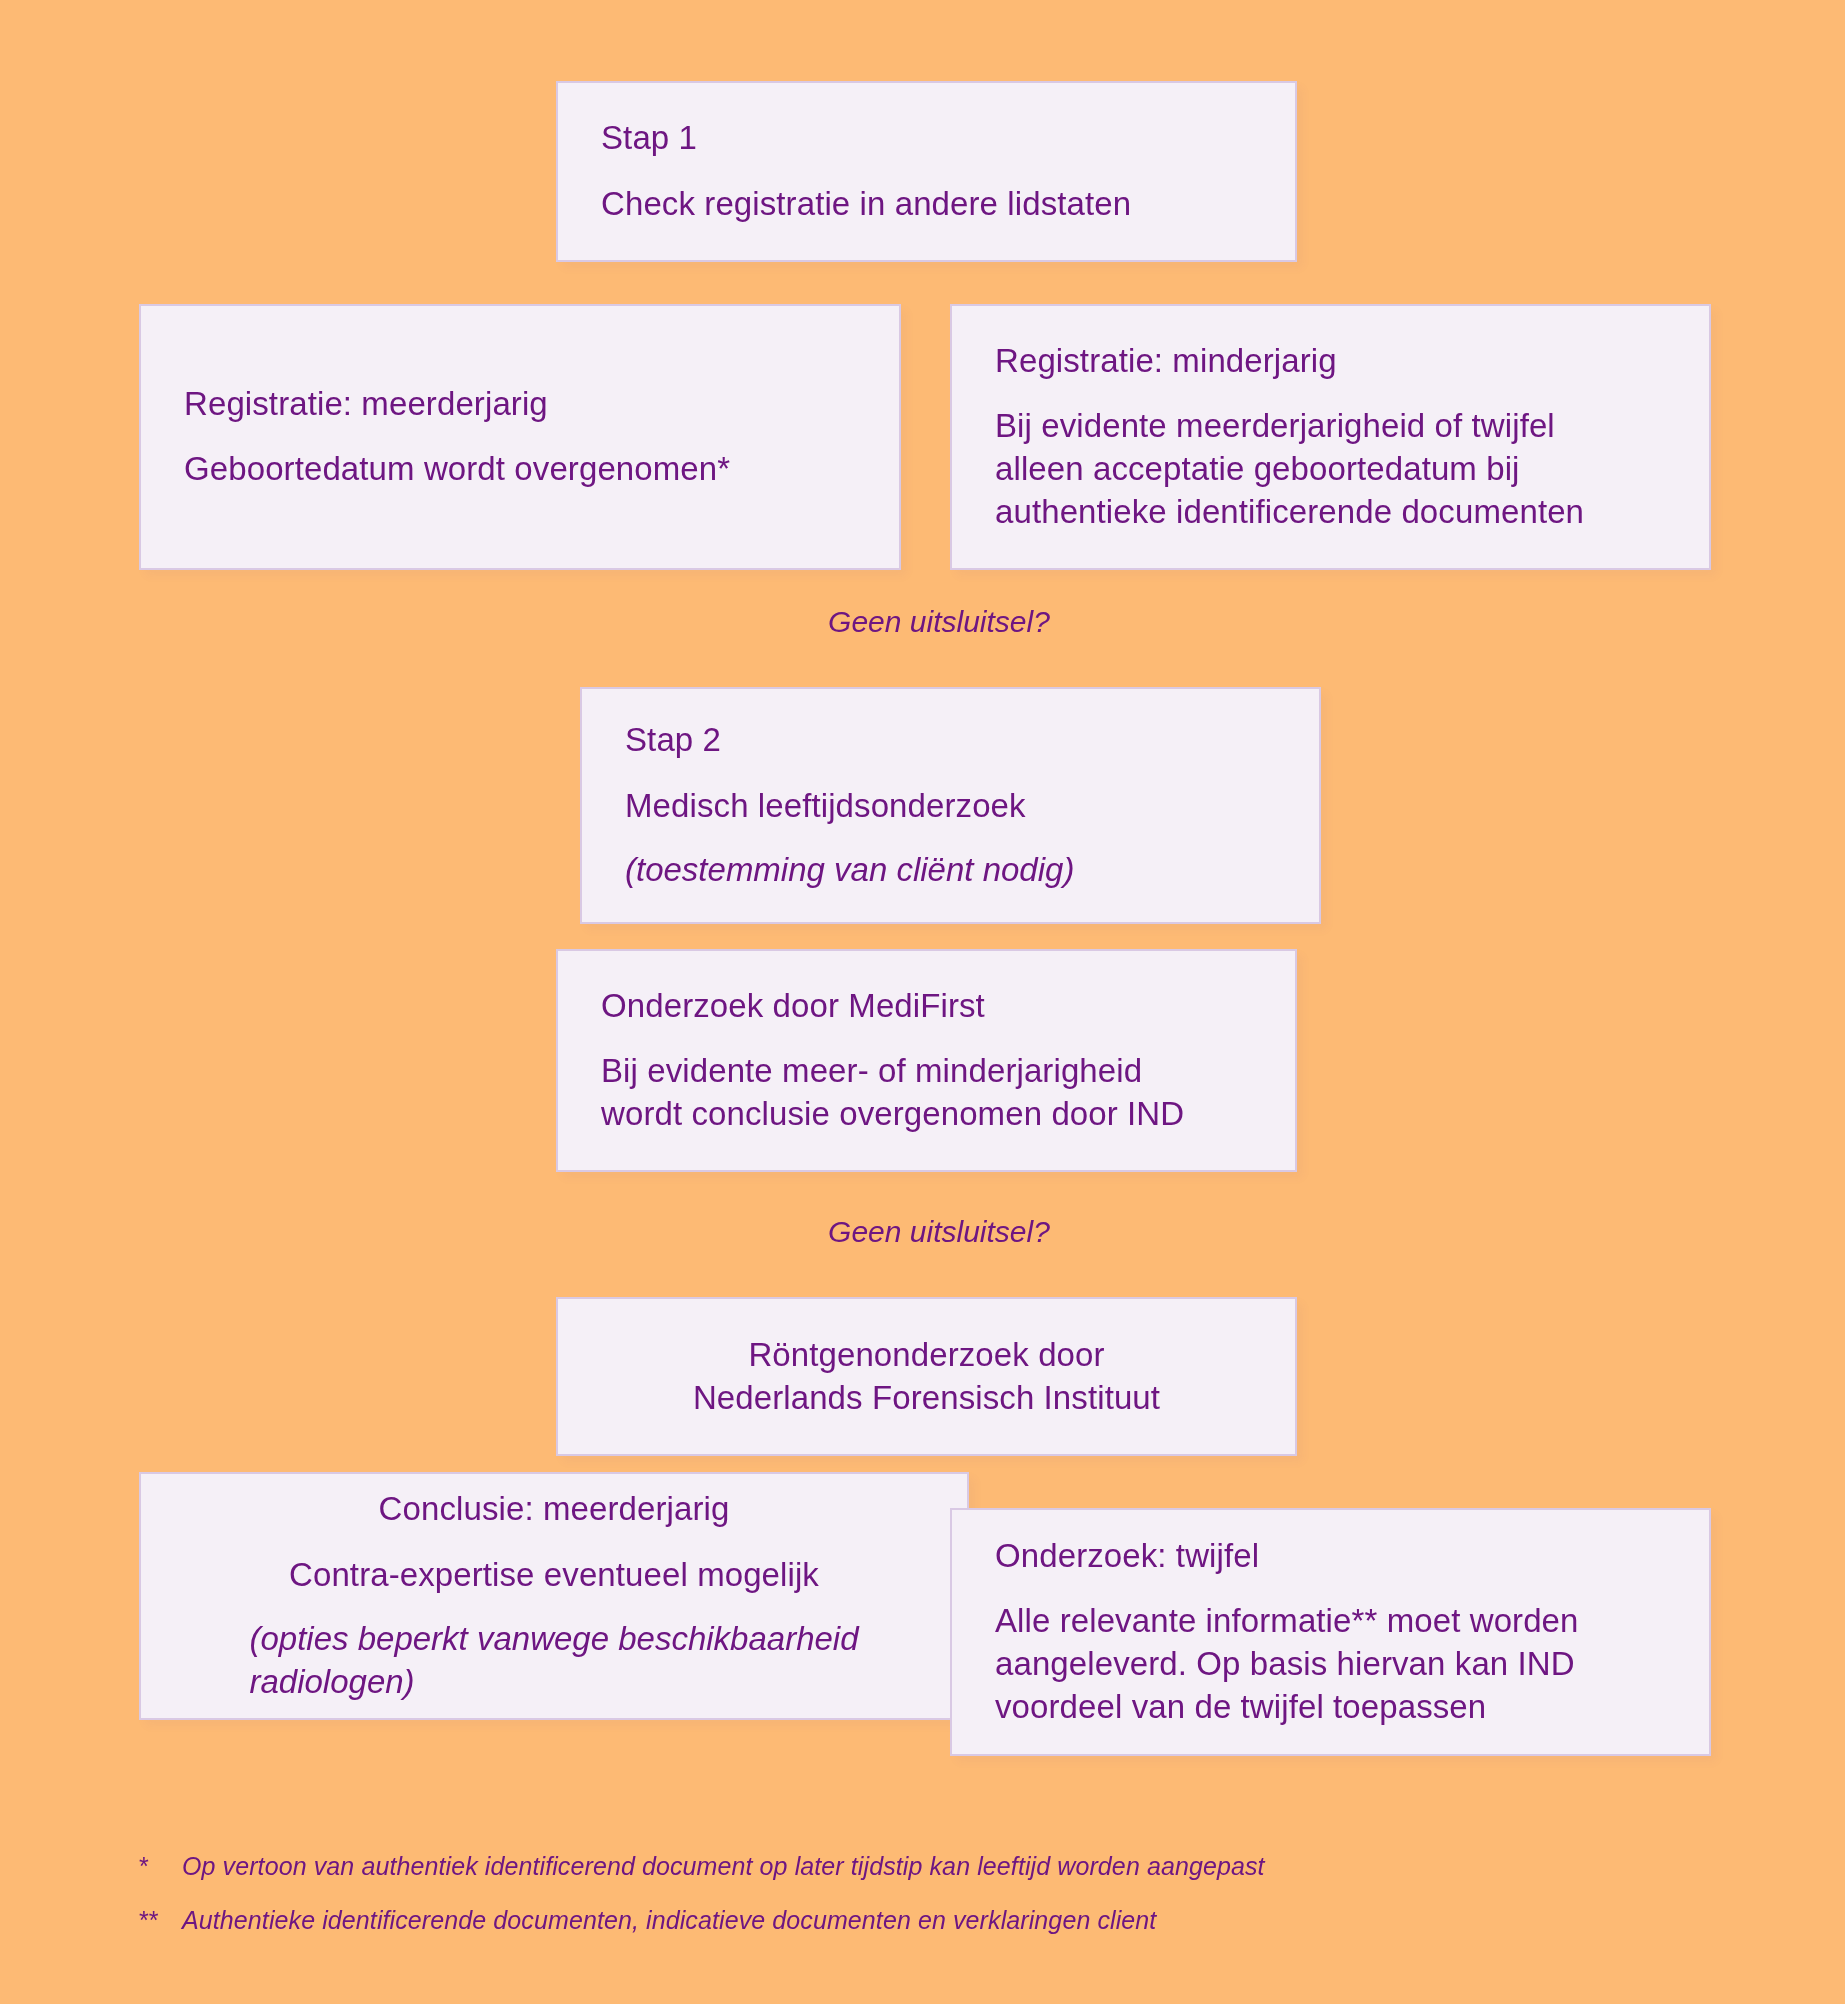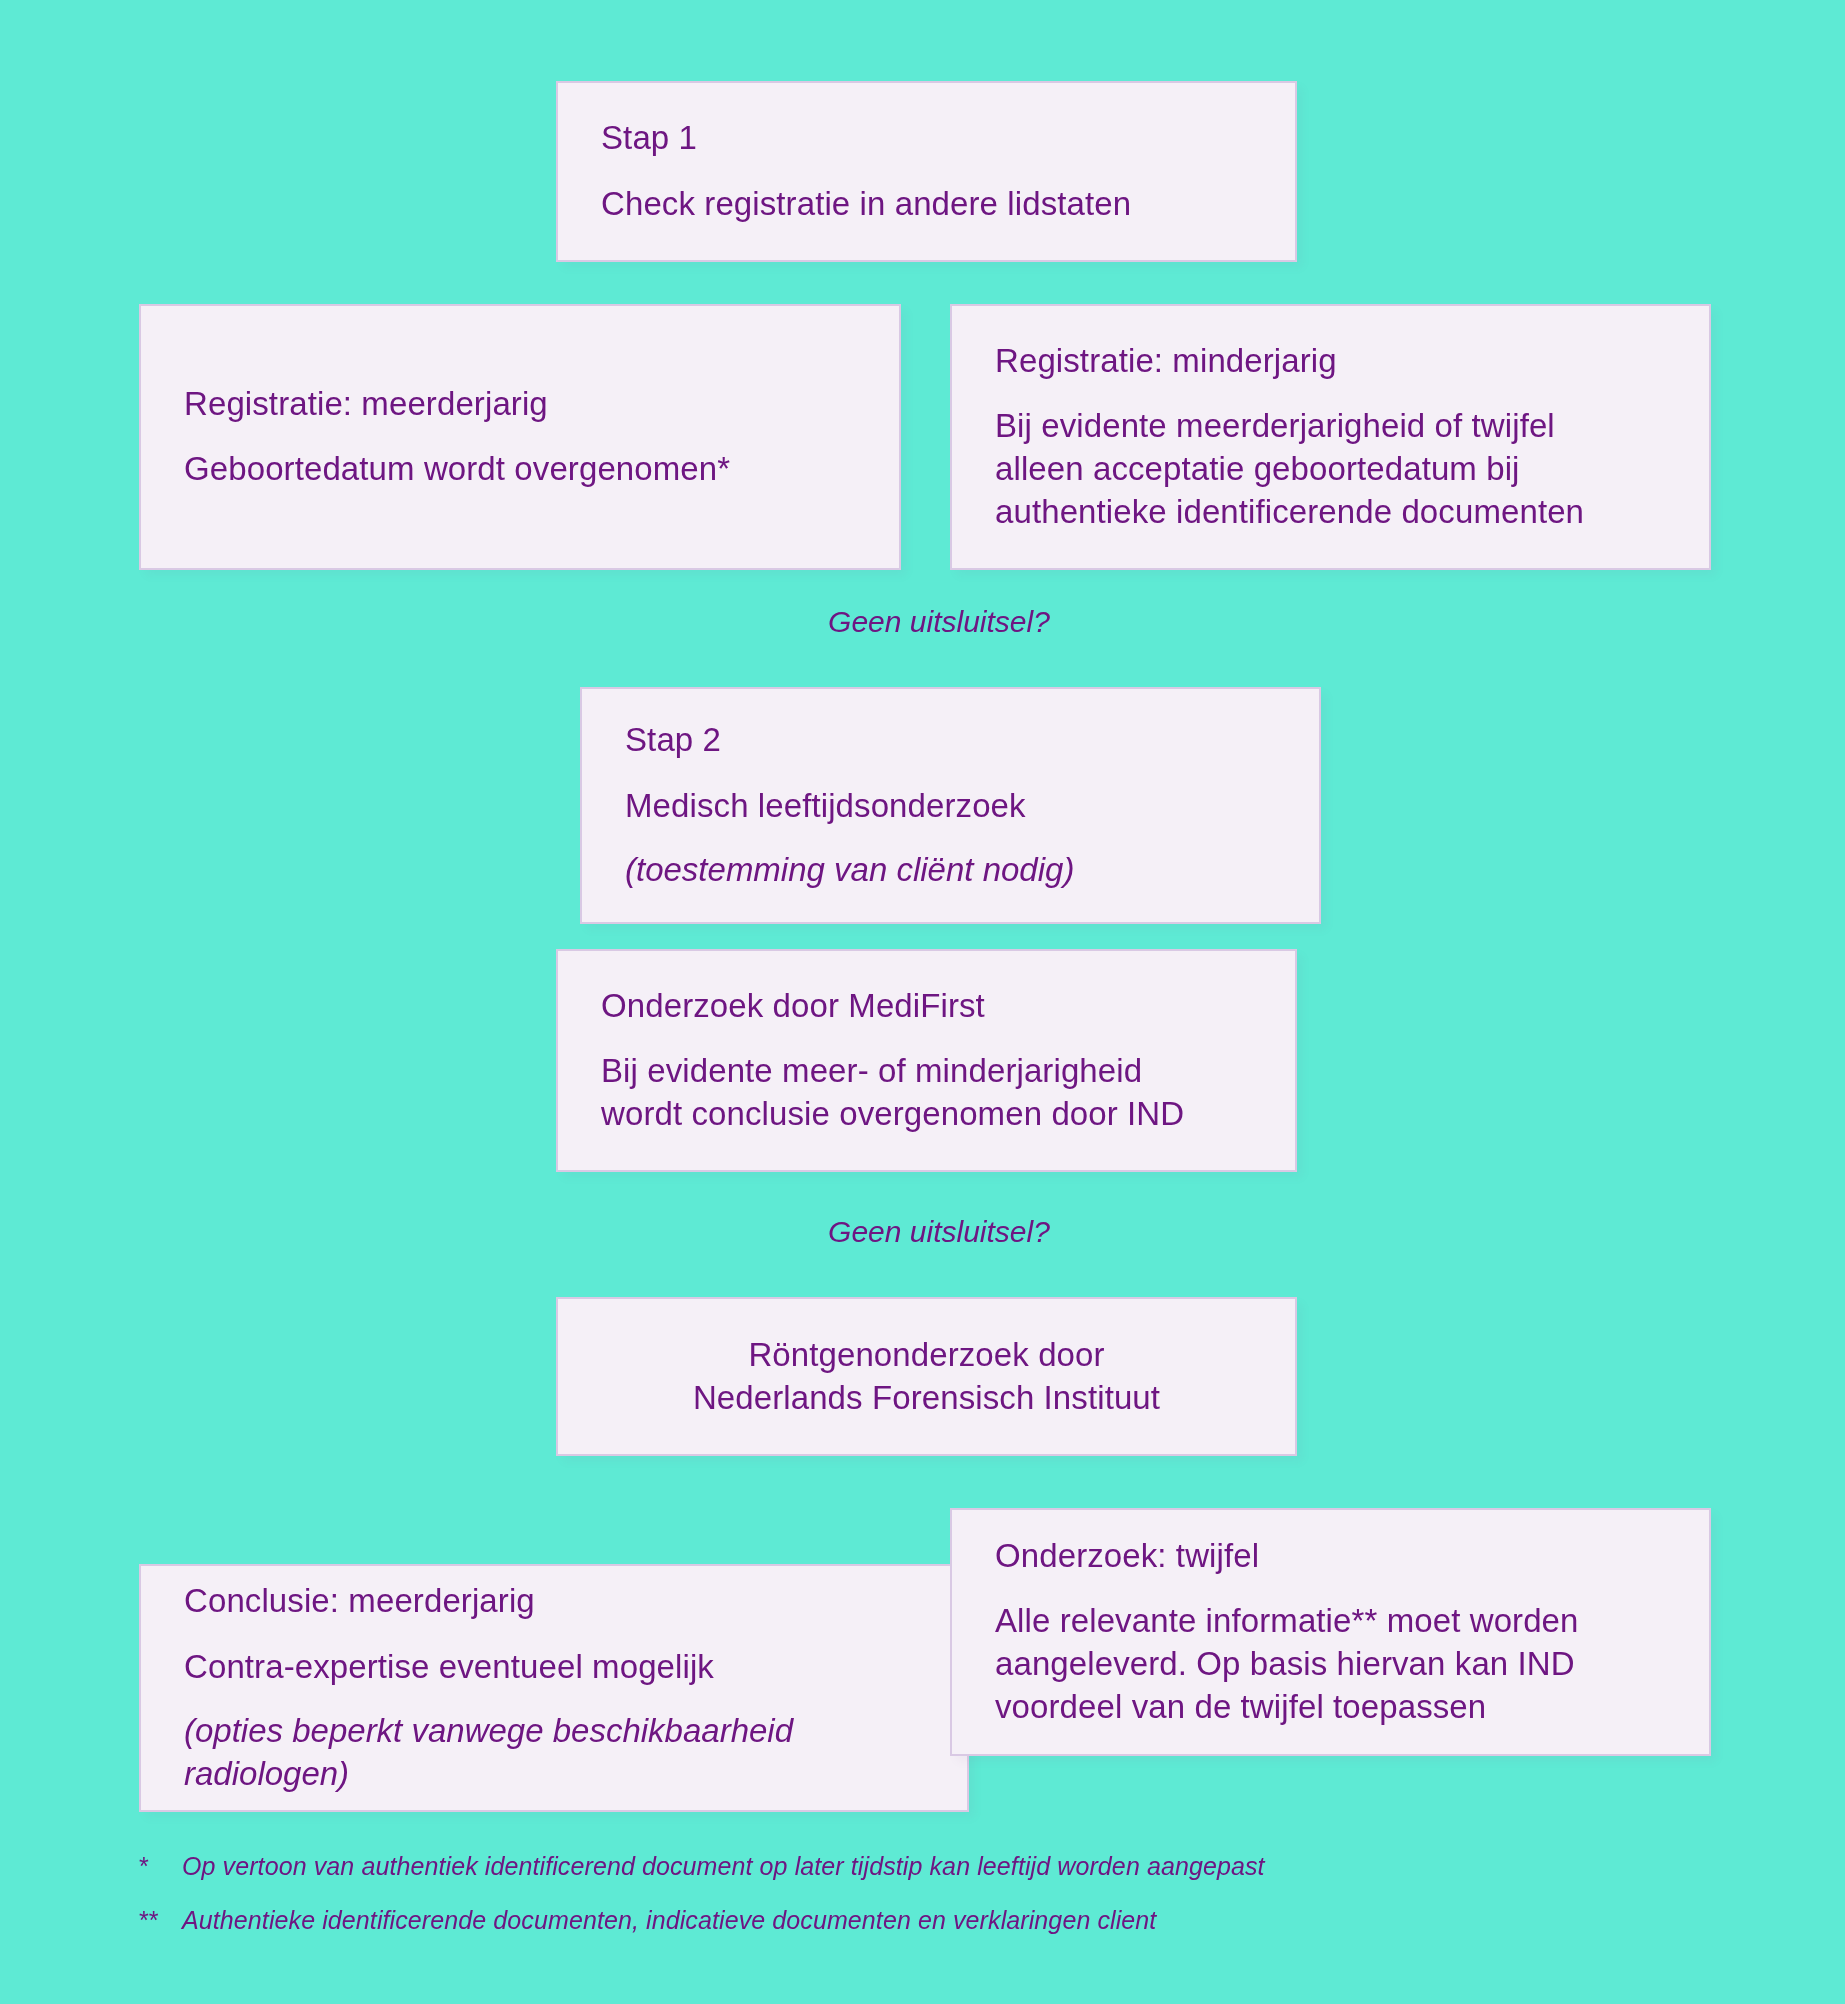--- a/index.html
+++ b/index.html
@@ -6,21 +6,21 @@
   html, body {
     width: 1846px;
     height: 2005px;
     background: #f7f7f9;
     font-family: "Liberation Sans", sans-serif;
   }
   #stage {
     position: relative;
     width: 1846px;
     height: 2005px;
-    background: #5eead4;
+    background: #fdba74;
     overflow: hidden;
   }
 
   .node {
     position: absolute;
     background: #f5f0f7;
     border: 2.2px solid #d9c9e4;
     box-shadow: 5.6px 5.6px 9px rgba(120, 90, 140, 0.055);
     padding: 19px 43px;
     display: flex;
@@ -74,21 +74,21 @@
   .fn1 .mark { width: 43px; }
   .fn2 .mark { width: 43px; }
 
   
   #box-stap1       { left: 556px;  top: 81px;  width: 741px; height: 181px; }
   #box-reg-meer    { left: 139px;  top: 304px;  width: 762px; height: 266px; }
   #box-reg-minder  { left: 950px; top: 304px;  width: 761px; height: 266px; }
   #box-stap2       { left: 580px;  top: 687px; width: 741px; height: 237px; }
   #box-medifirst   { left: 556px;  top: 949px; width: 741px; height: 223px; }
   #box-rontgen     { left: 556px;  top: 1297px; width: 741px; height: 159px; text-align: center; }
-  #box-concl-meer  { left: 139px;  top: 1564px; width: 830px; height: 248px; }
+  #box-concl-meer  { left: 139px;  top: 1472px; width: 830px; height: 248px; align-items: center; }
   #box-concl-twijf { left: 950px; top: 1508px; width: 761px; height: 248px; }
 
   #connector-1 { top: 605px; }
   #connector-2 { top: 1215px; }
 
   #footnote-1 { left: 139px; top: 1852px; }
   #footnote-2 { left: 139px; top: 1906px; }
 </style>
 </head>
 <body>

